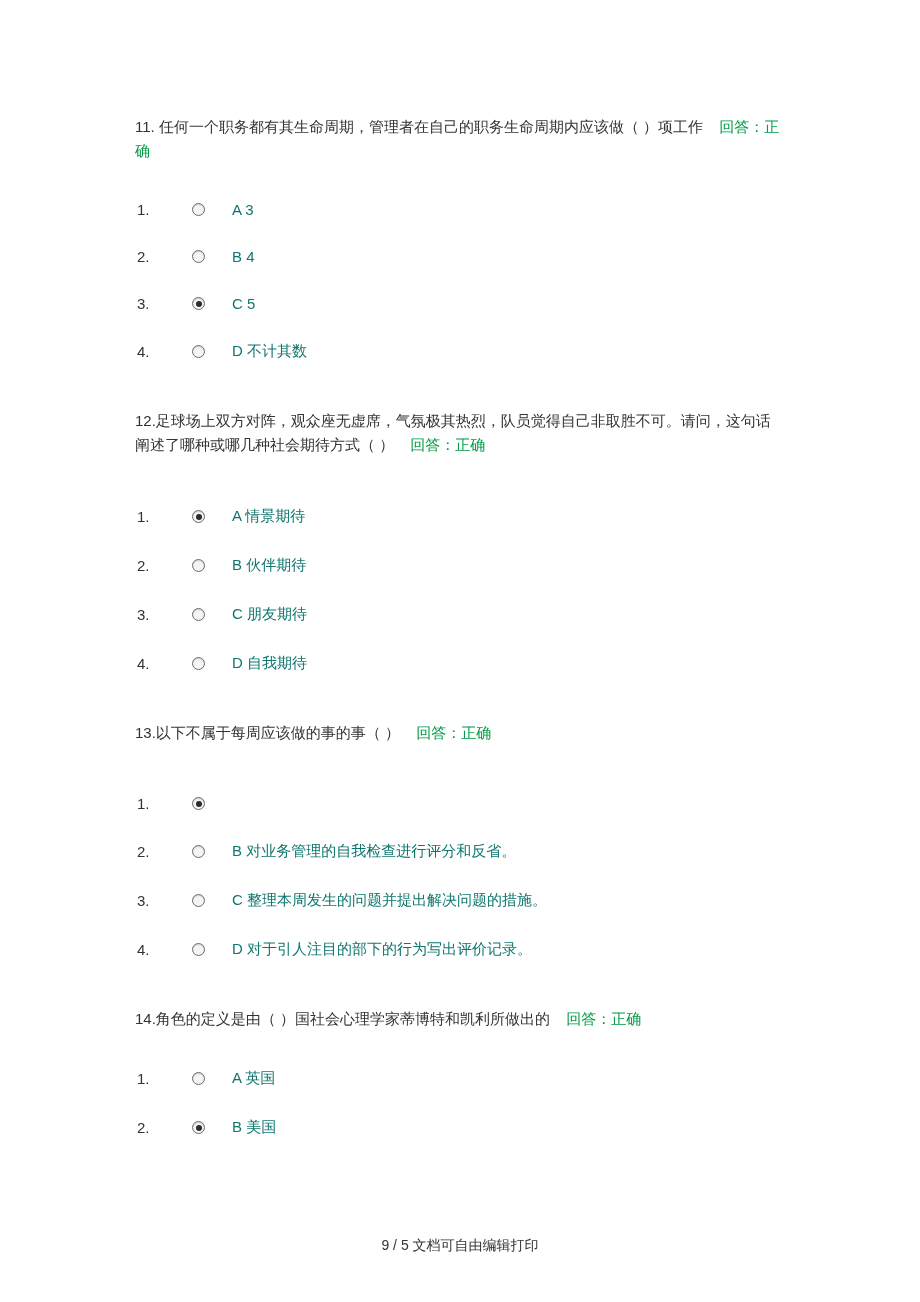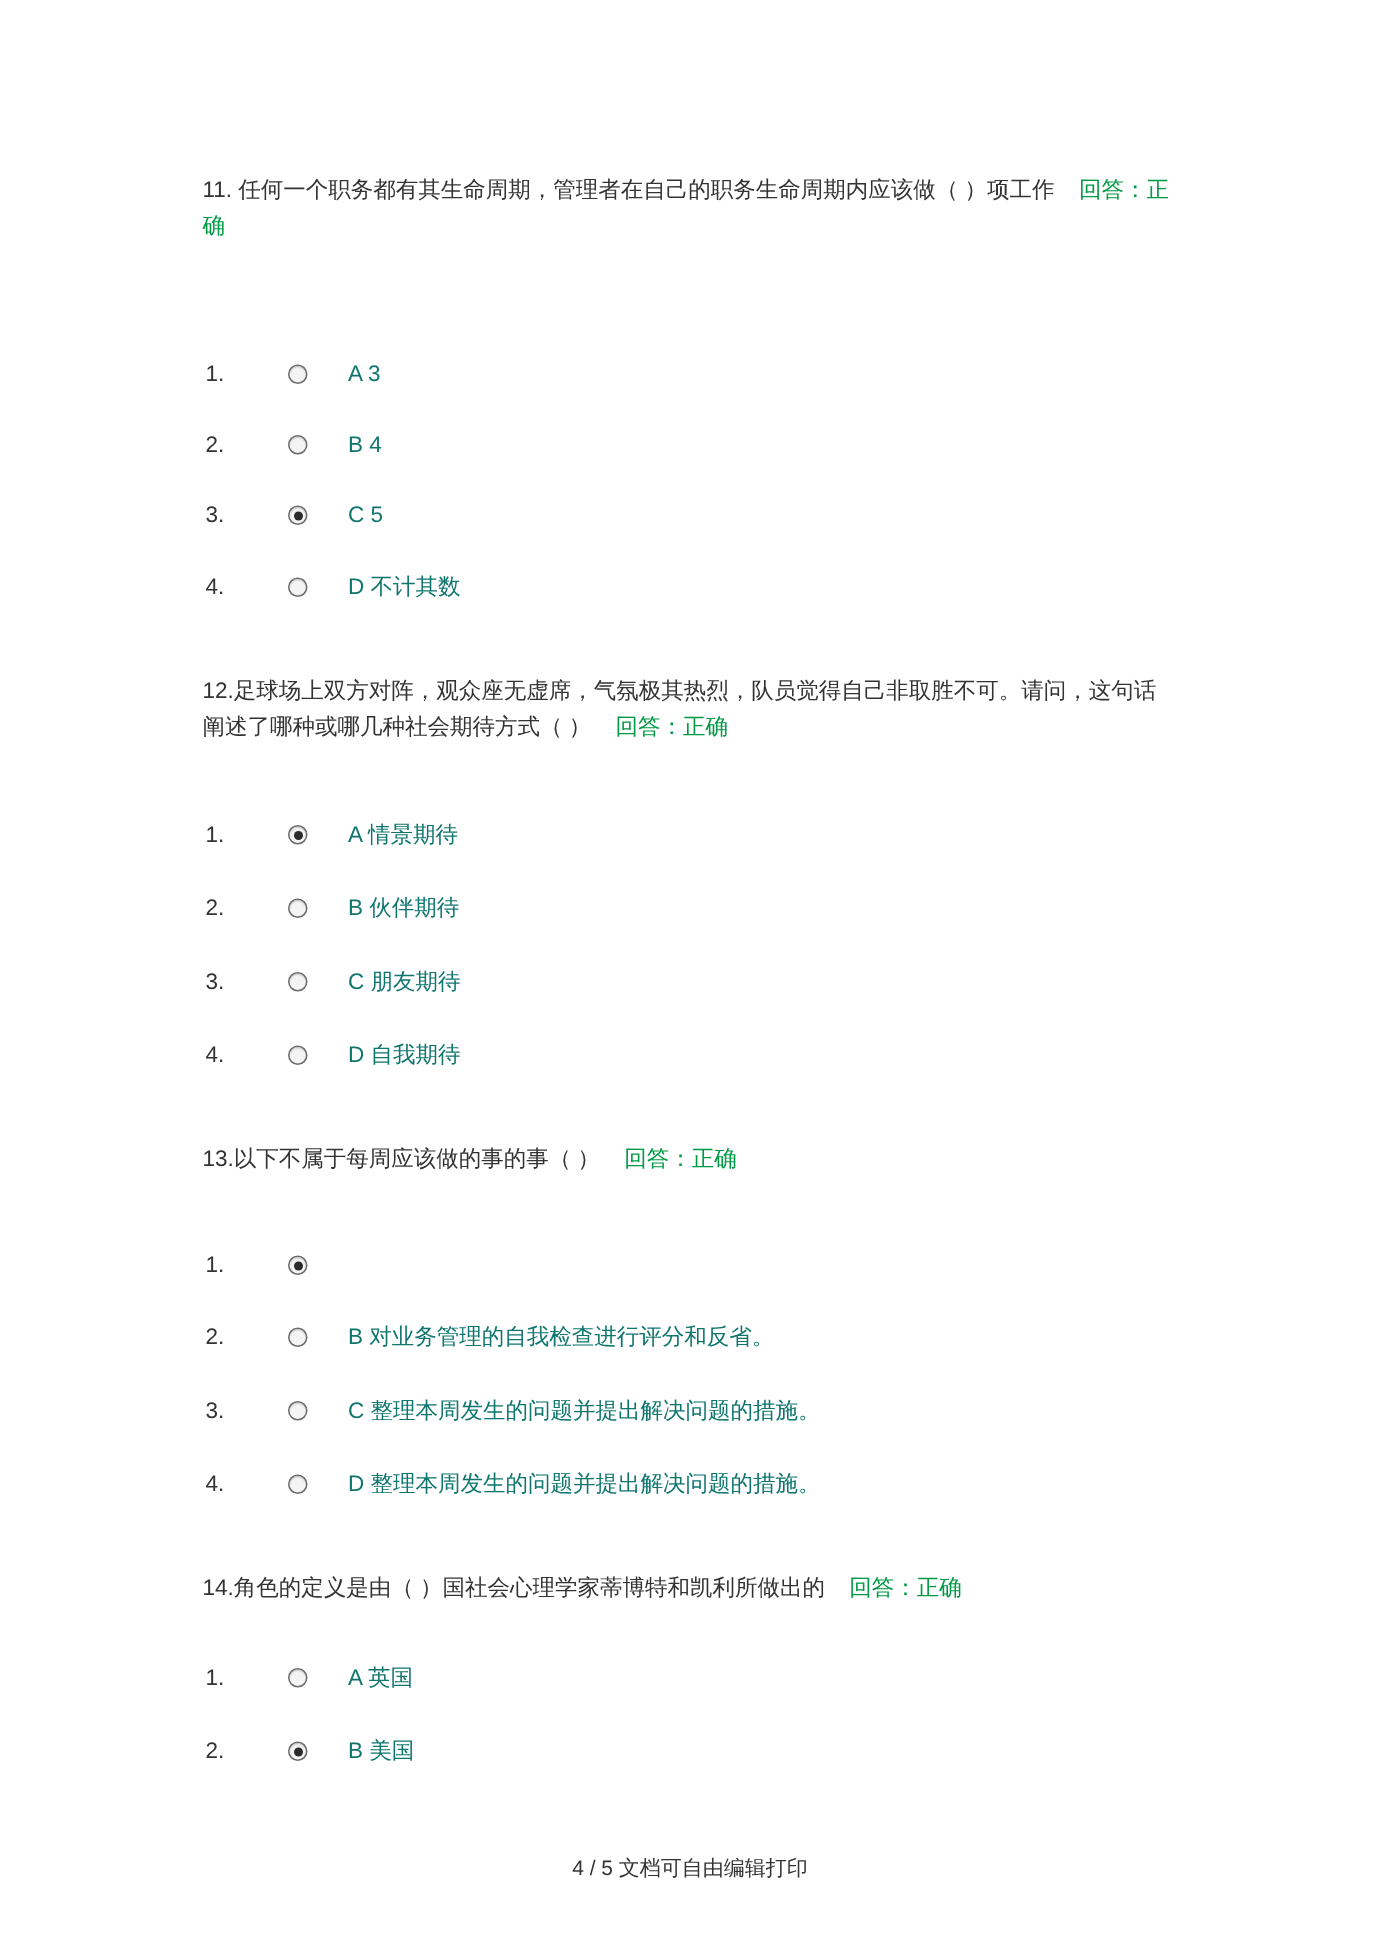--- a/index.html
+++ b/index.html
@@ -14,21 +14,21 @@
     }
     .page {
       padding: 115px 135px 0 135px;
     }
     .question-block {
       margin-bottom: 48px;
     }
     .question-text {
       line-height: 1.6;
       color: #333;
-      margin-bottom: 78px;
+      margin-bottom: 38px;
     }
     .answer-label {
       color: #009a44;
       margin-left: 12px;
     }
     .options {
       margin-left: 2px;
     }
     .option-row {
       display: flex;
@@ -186,21 +186,21 @@
         <span class="radio-wrap">
             <span class="radio-icon"></span>
           </span>
         <span class="option-text">C 整理本周发生的问题并提出解决问题的措施。</span>
       </div>
       <div class="option-row">
         <span class="option-num">4.</span>
         <span class="radio-wrap">
             <span class="radio-icon"></span>
           </span>
-        <span class="option-text">D 整理本周发生的问题并提出解决问题的措施。</span>
+        <span class="option-text">D 对于引人注目的部下的行为写出评价记录。</span>
       </div>
     </div>
   </div>
 
   <div class="question-block">
     <div class="question-text q14-text">
       <span>14.角色的定义是由（ ）国社会心理学家蒂博特和凯利所做出的</span>
       <span class="answer-label"><span>回答：</span><span>正确</span></span>
     </div>
     <div class="options">
@@ -216,13 +216,13 @@
         <span class="radio-wrap">
             <span class="radio-icon selected"></span>
           </span>
         <span class="option-text">B 美国</span>
       </div>
     </div>
   </div>
 
 </div>
 
-<div class="footer">4 / 5 文档可自由编辑打印</div>
+<div class="footer">9 / 5 文档可自由编辑打印</div>
 
 </body></html>

